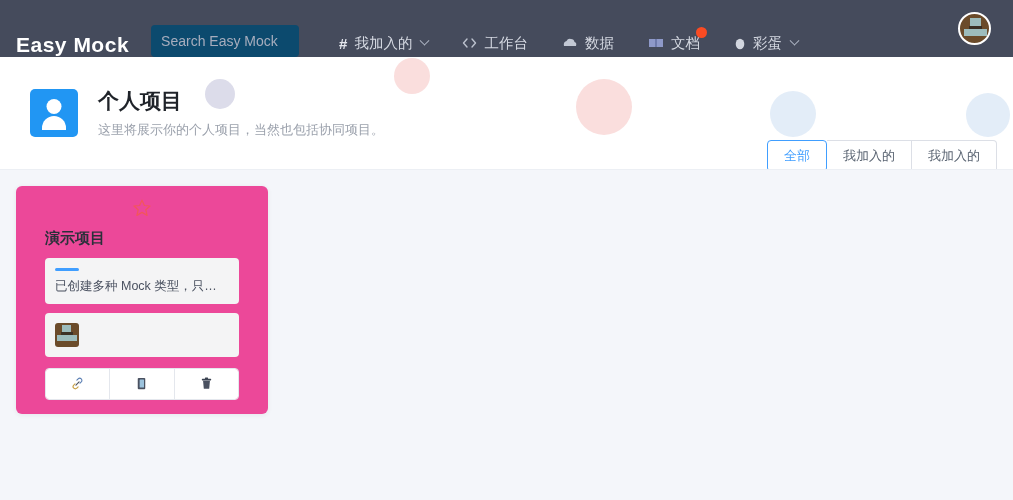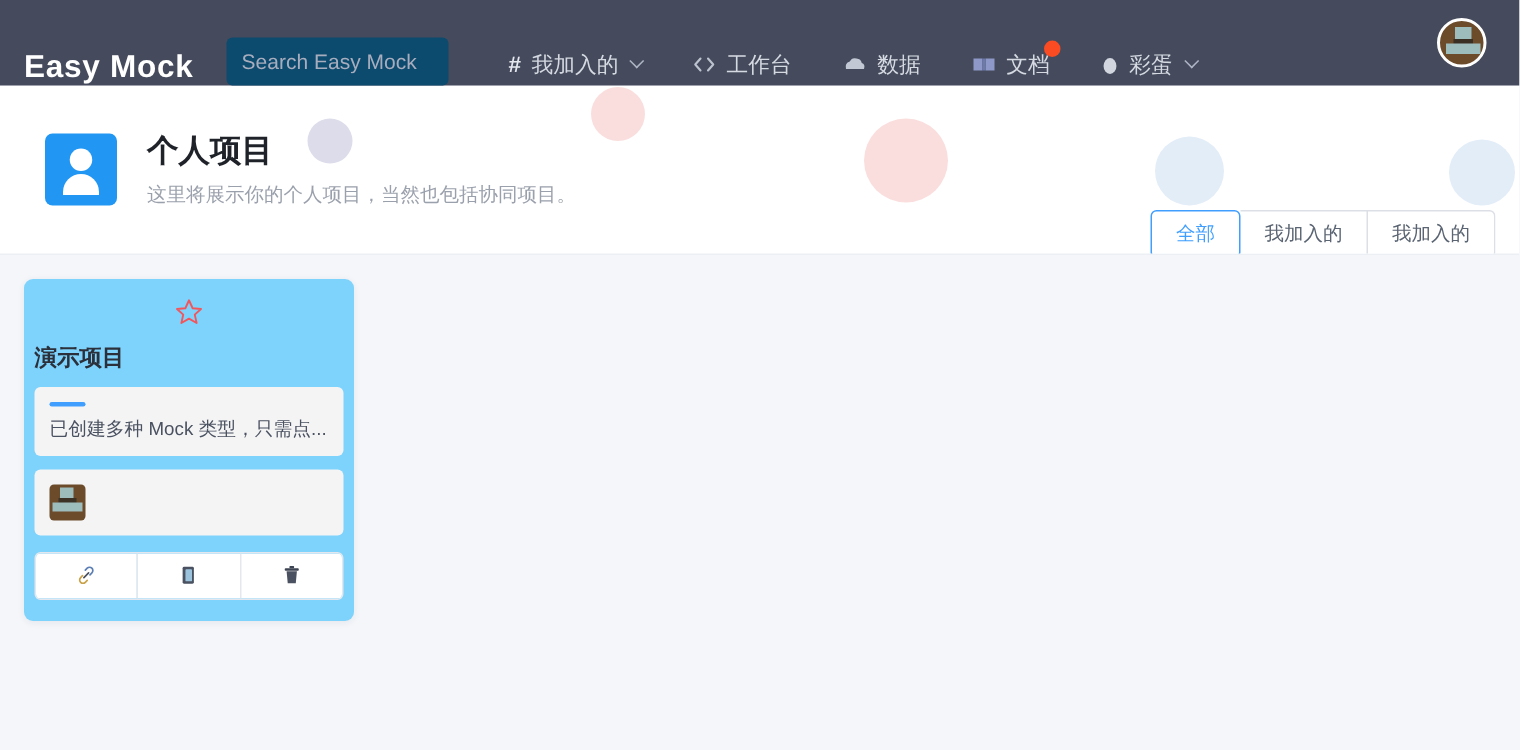--- a/index.html
+++ b/index.html
@@ -198,25 +198,25 @@
     border-radius: 4px;
   }
 
   
   .main {
     position: relative;
     padding: 16px;
     height: calc(500px - 57px - 114px);
   }
   .card {
-    width: 220px;
-    background: #7dd3fc;
+    width: 252px;
+    background: #ec4899;
     border-radius: 6px;
     box-shadow: 0 1px 5px rgba(30,40,60,0.07);
-    padding: 12px 7px 14px;
+    padding: 12px 29px 14px;
     position: relative;
   }
   .card-star {
     text-align: center;
     font-size: 19px;
     line-height: 1;
     color: #f2565c;
     height: 24px;
     cursor: pointer;
   }

